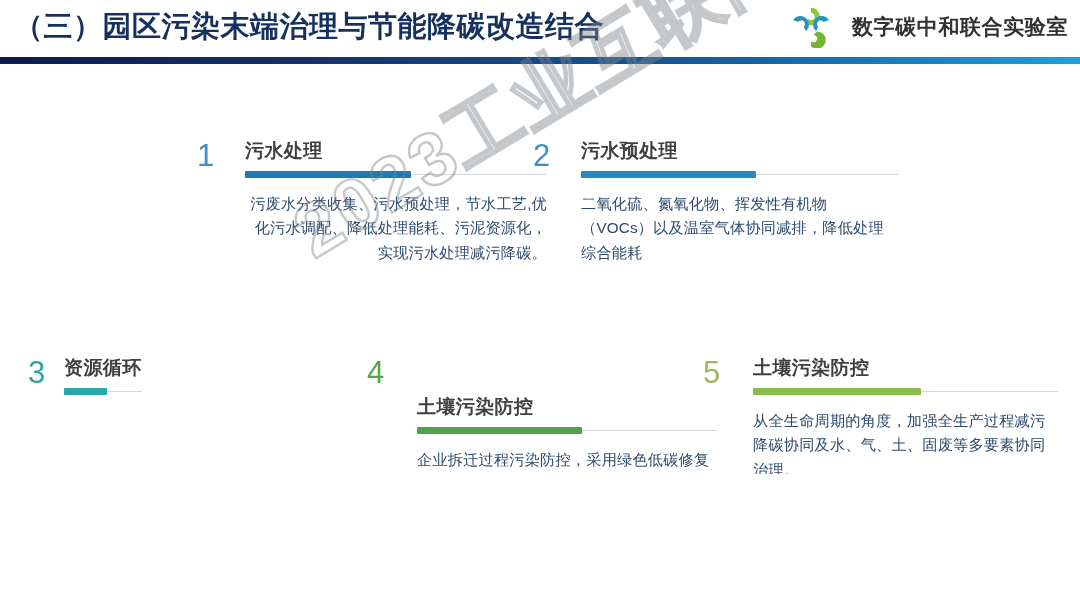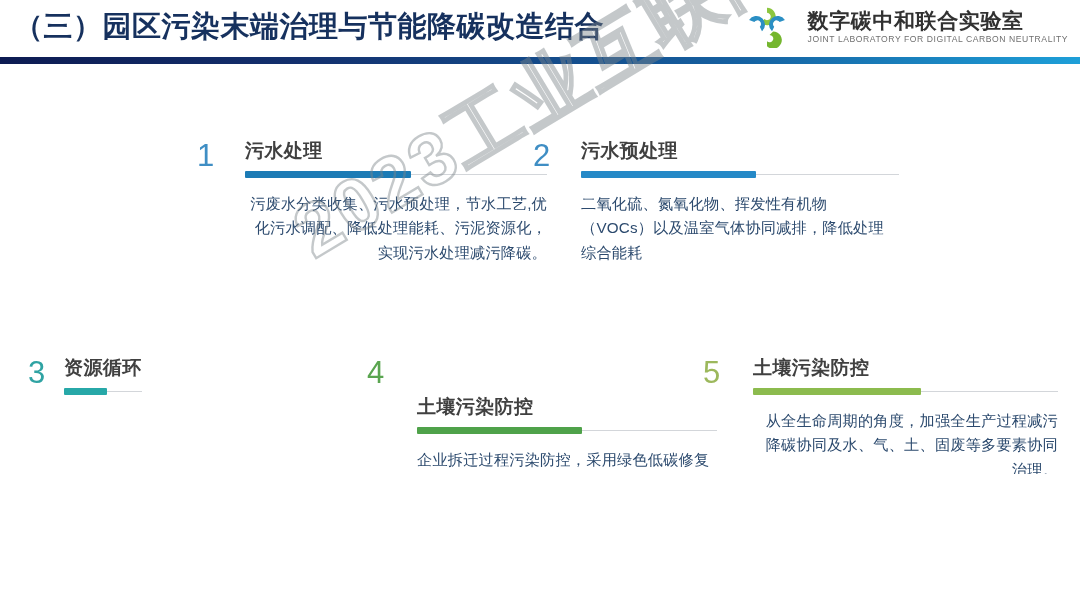--- a/index.html
+++ b/index.html
@@ -136,21 +136,21 @@
   #card-2 { left: 533px; top: 140px; width: 360px; }
   #card-2 .card-text { width: 318px; }
   #card-3 { left: 28px;  top: 357px; width: 322px; }
   #card-3 .card-body { left: 36px; }
   #card-3 .card-text { width: 297px; }
   #card-4 { left: 367px; top: 357px; width: 330px; }
   #card-4 .card-body { left: 50px; margin-top: 39px; }
   #card-4 .card-text { width: 300px; }
   #card-5 { left: 703px; top: 357px; width: 340px; }
   #card-5 .card-body { left: 50px; }
-  #card-5 .card-text { width: 305px; text-align: right; }
+  #card-5 .card-text { width: 305px; }
 </style>
 </head>
 <body>
 
 <div id="slide">
 
   <div id="header">
     <div id="slide-title">（三）园区污染末端治理与节能降碳改造结合</div>
 
     <div id="logo-block">
@@ -161,21 +161,20 @@
 
           <path d="M14 28 a19 19 0 1 1 22.5 30.1 l-2.6 -10.7 a8 8 0 1 0 -9.5 -12.7 z" fill="#2b8fc4" transform="rotate(-12 25 45)"></path>
 
           <path d="M86 28 a19 19 0 1 0 -22.5 30.1 l2.6 -10.7 a8 8 0 1 1 9.5 -12.7 z" fill="#2b8fc4" transform="rotate(12 75 45)"></path>
 
           <path d="M50 88 a19 19 0 1 0 13.4 -32.4 l-7.8 7.8 a8 8 0 1 1 -5.6 13.6 z" fill="#74b62e"></path>
         </svg>
       </span>
       <span id="logo-text-wrap">
         <span id="logo-cn">数字碳中和联合实验室</span>
-        <span id="logo-en">JOINT LABORATORY FOR DIGITAL CARBON NEUTRALITY</span>
       </span>
     </div>
 
     <div id="title-rule"></div>
   </div>
 
   <div id="watermark">2023工业互联网大会</div>
 
   <div class="card" id="card-1">
     <div class="card-num" style="color:#3f8ec4">1</div>

